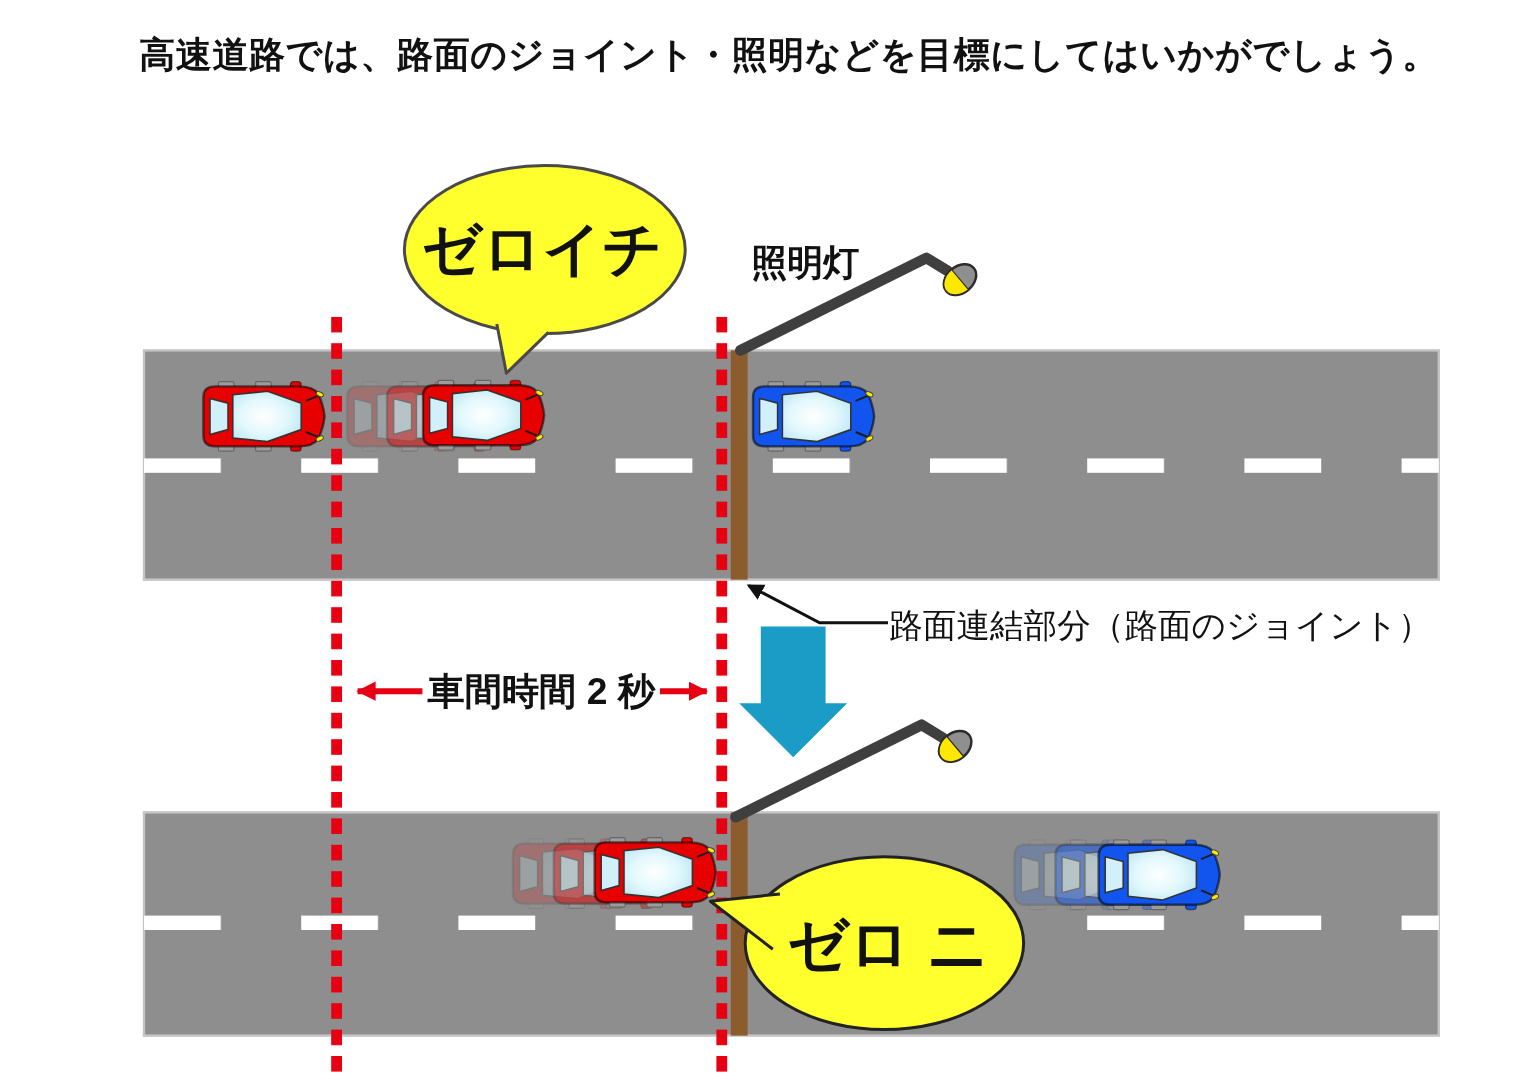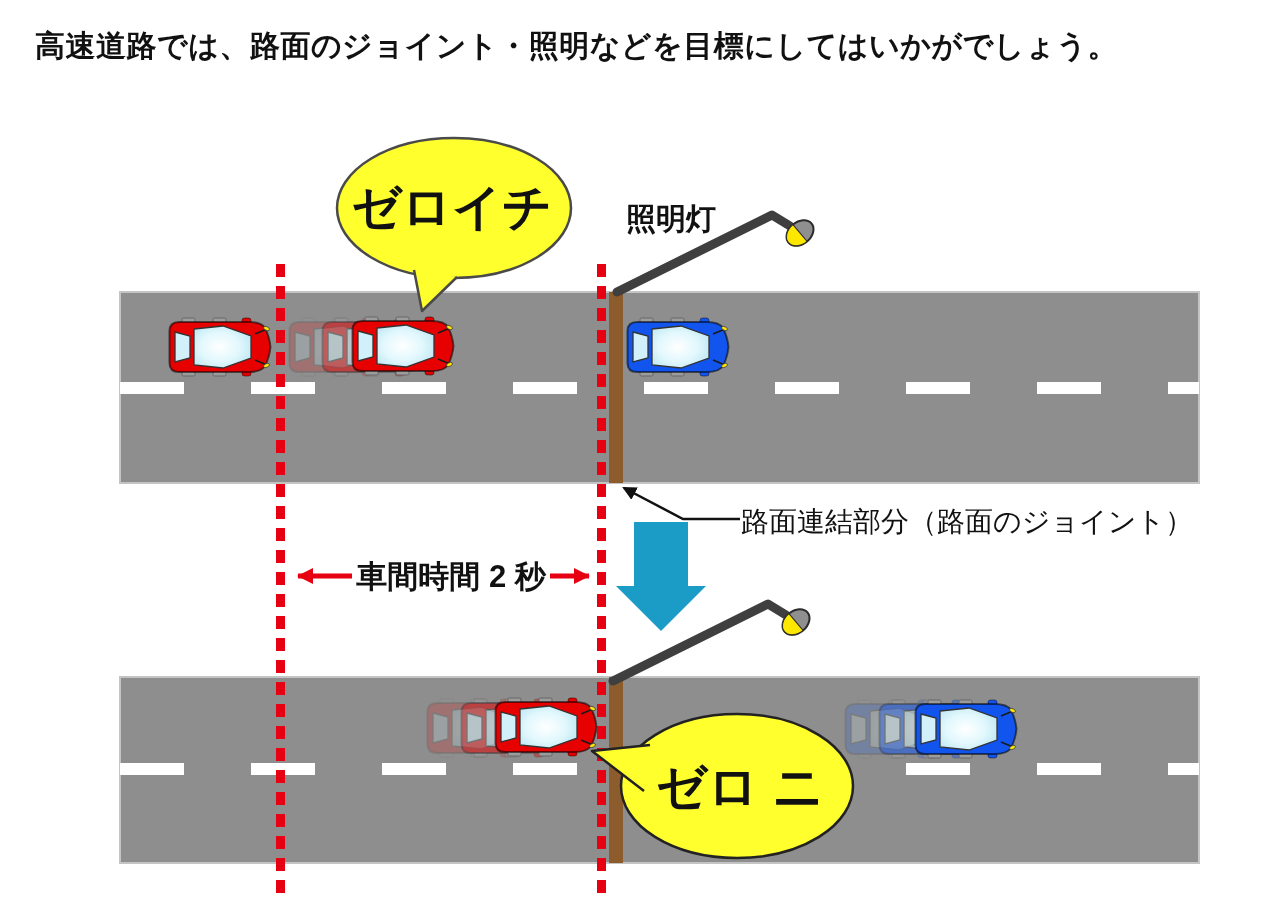--- a/index.html
+++ b/index.html
@@ -2,21 +2,21 @@
 <html><head>
 <meta charset="utf-8">
 <style>
   html,body{margin:0;padding:0;background:#ffffff;}
   .stage{
     position:relative;width:1280px;height:904px;background:#ffffff;overflow:hidden;
     font-family:"Liberation Sans","DejaVu Sans",sans-serif;
   }
   .title{
     position:absolute;top:26px;left:0;right:0;
-    text-align:left;font-size:30px;font-weight:600;color:#111;
+    text-align:center;font-size:30px;font-weight:600;color:#111;
     letter-spacing:0.5px;white-space:nowrap;padding-left:35px;
   }
   svg text{font-family:"Liberation Sans","DejaVu Sans",sans-serif;fill:#111;}
   .diagram{position:absolute;left:0;top:0;}
 </style>
 </head>
 <body>
 
 <div class="stage">
 

